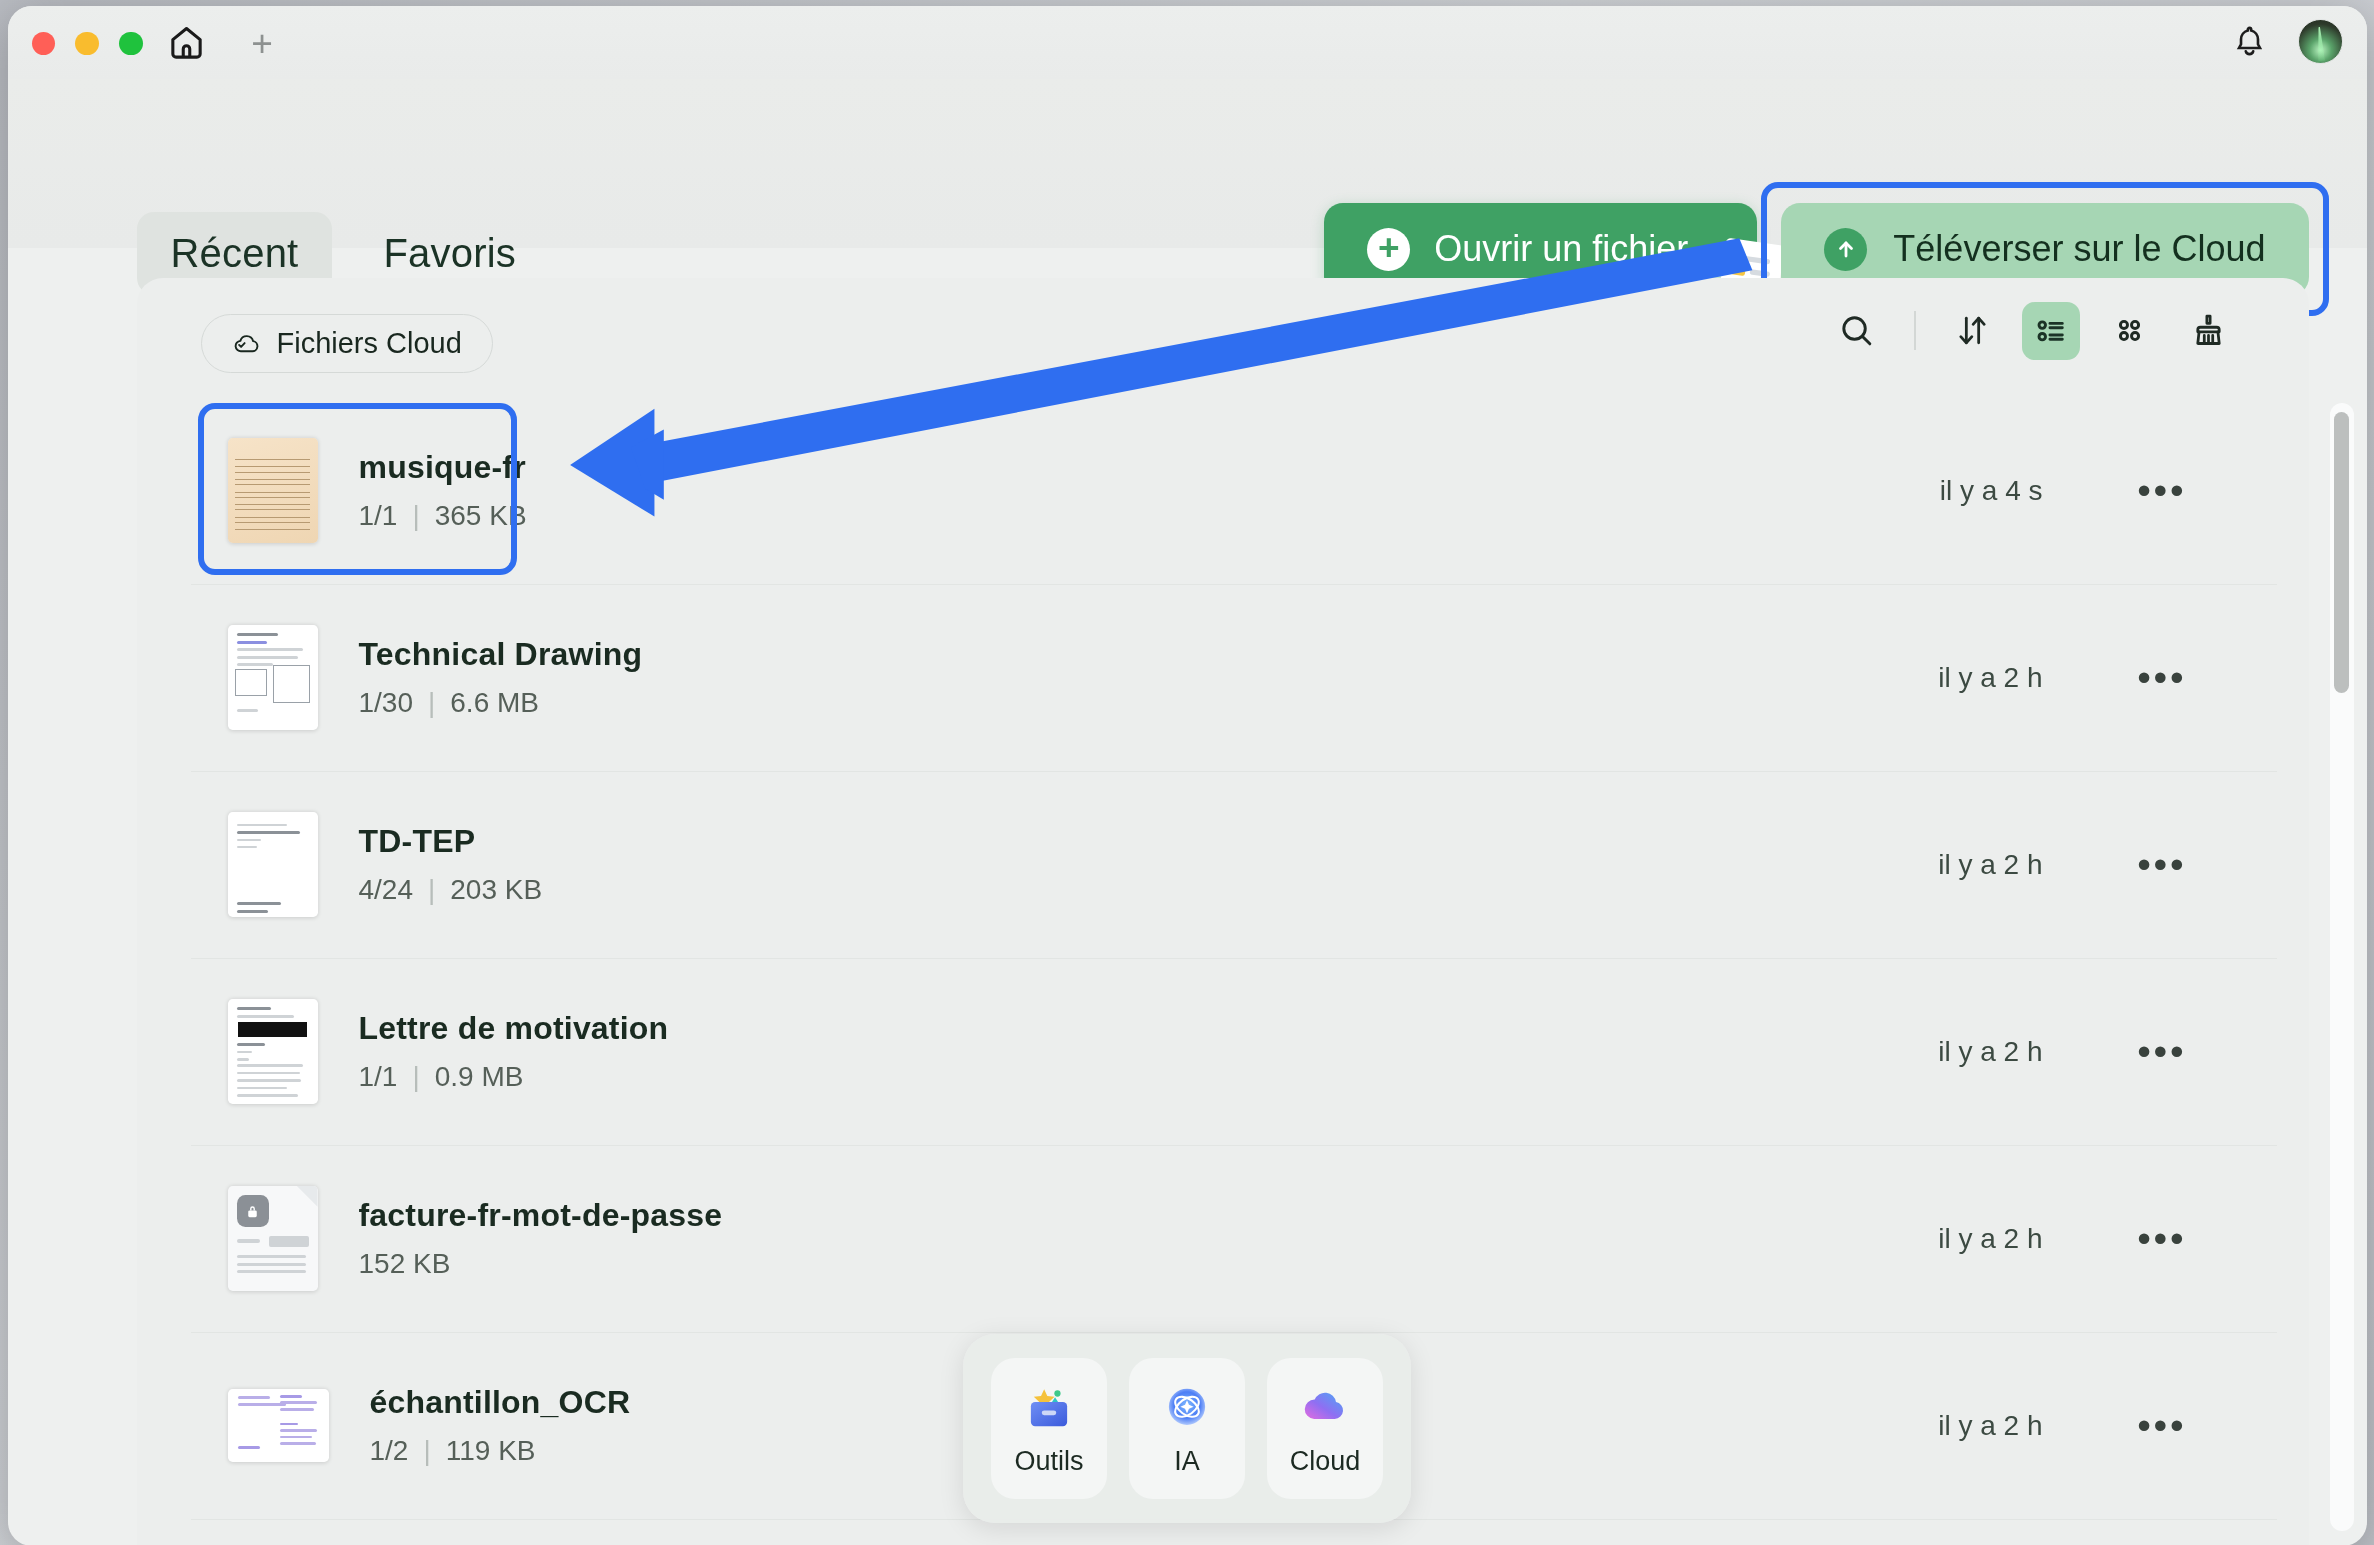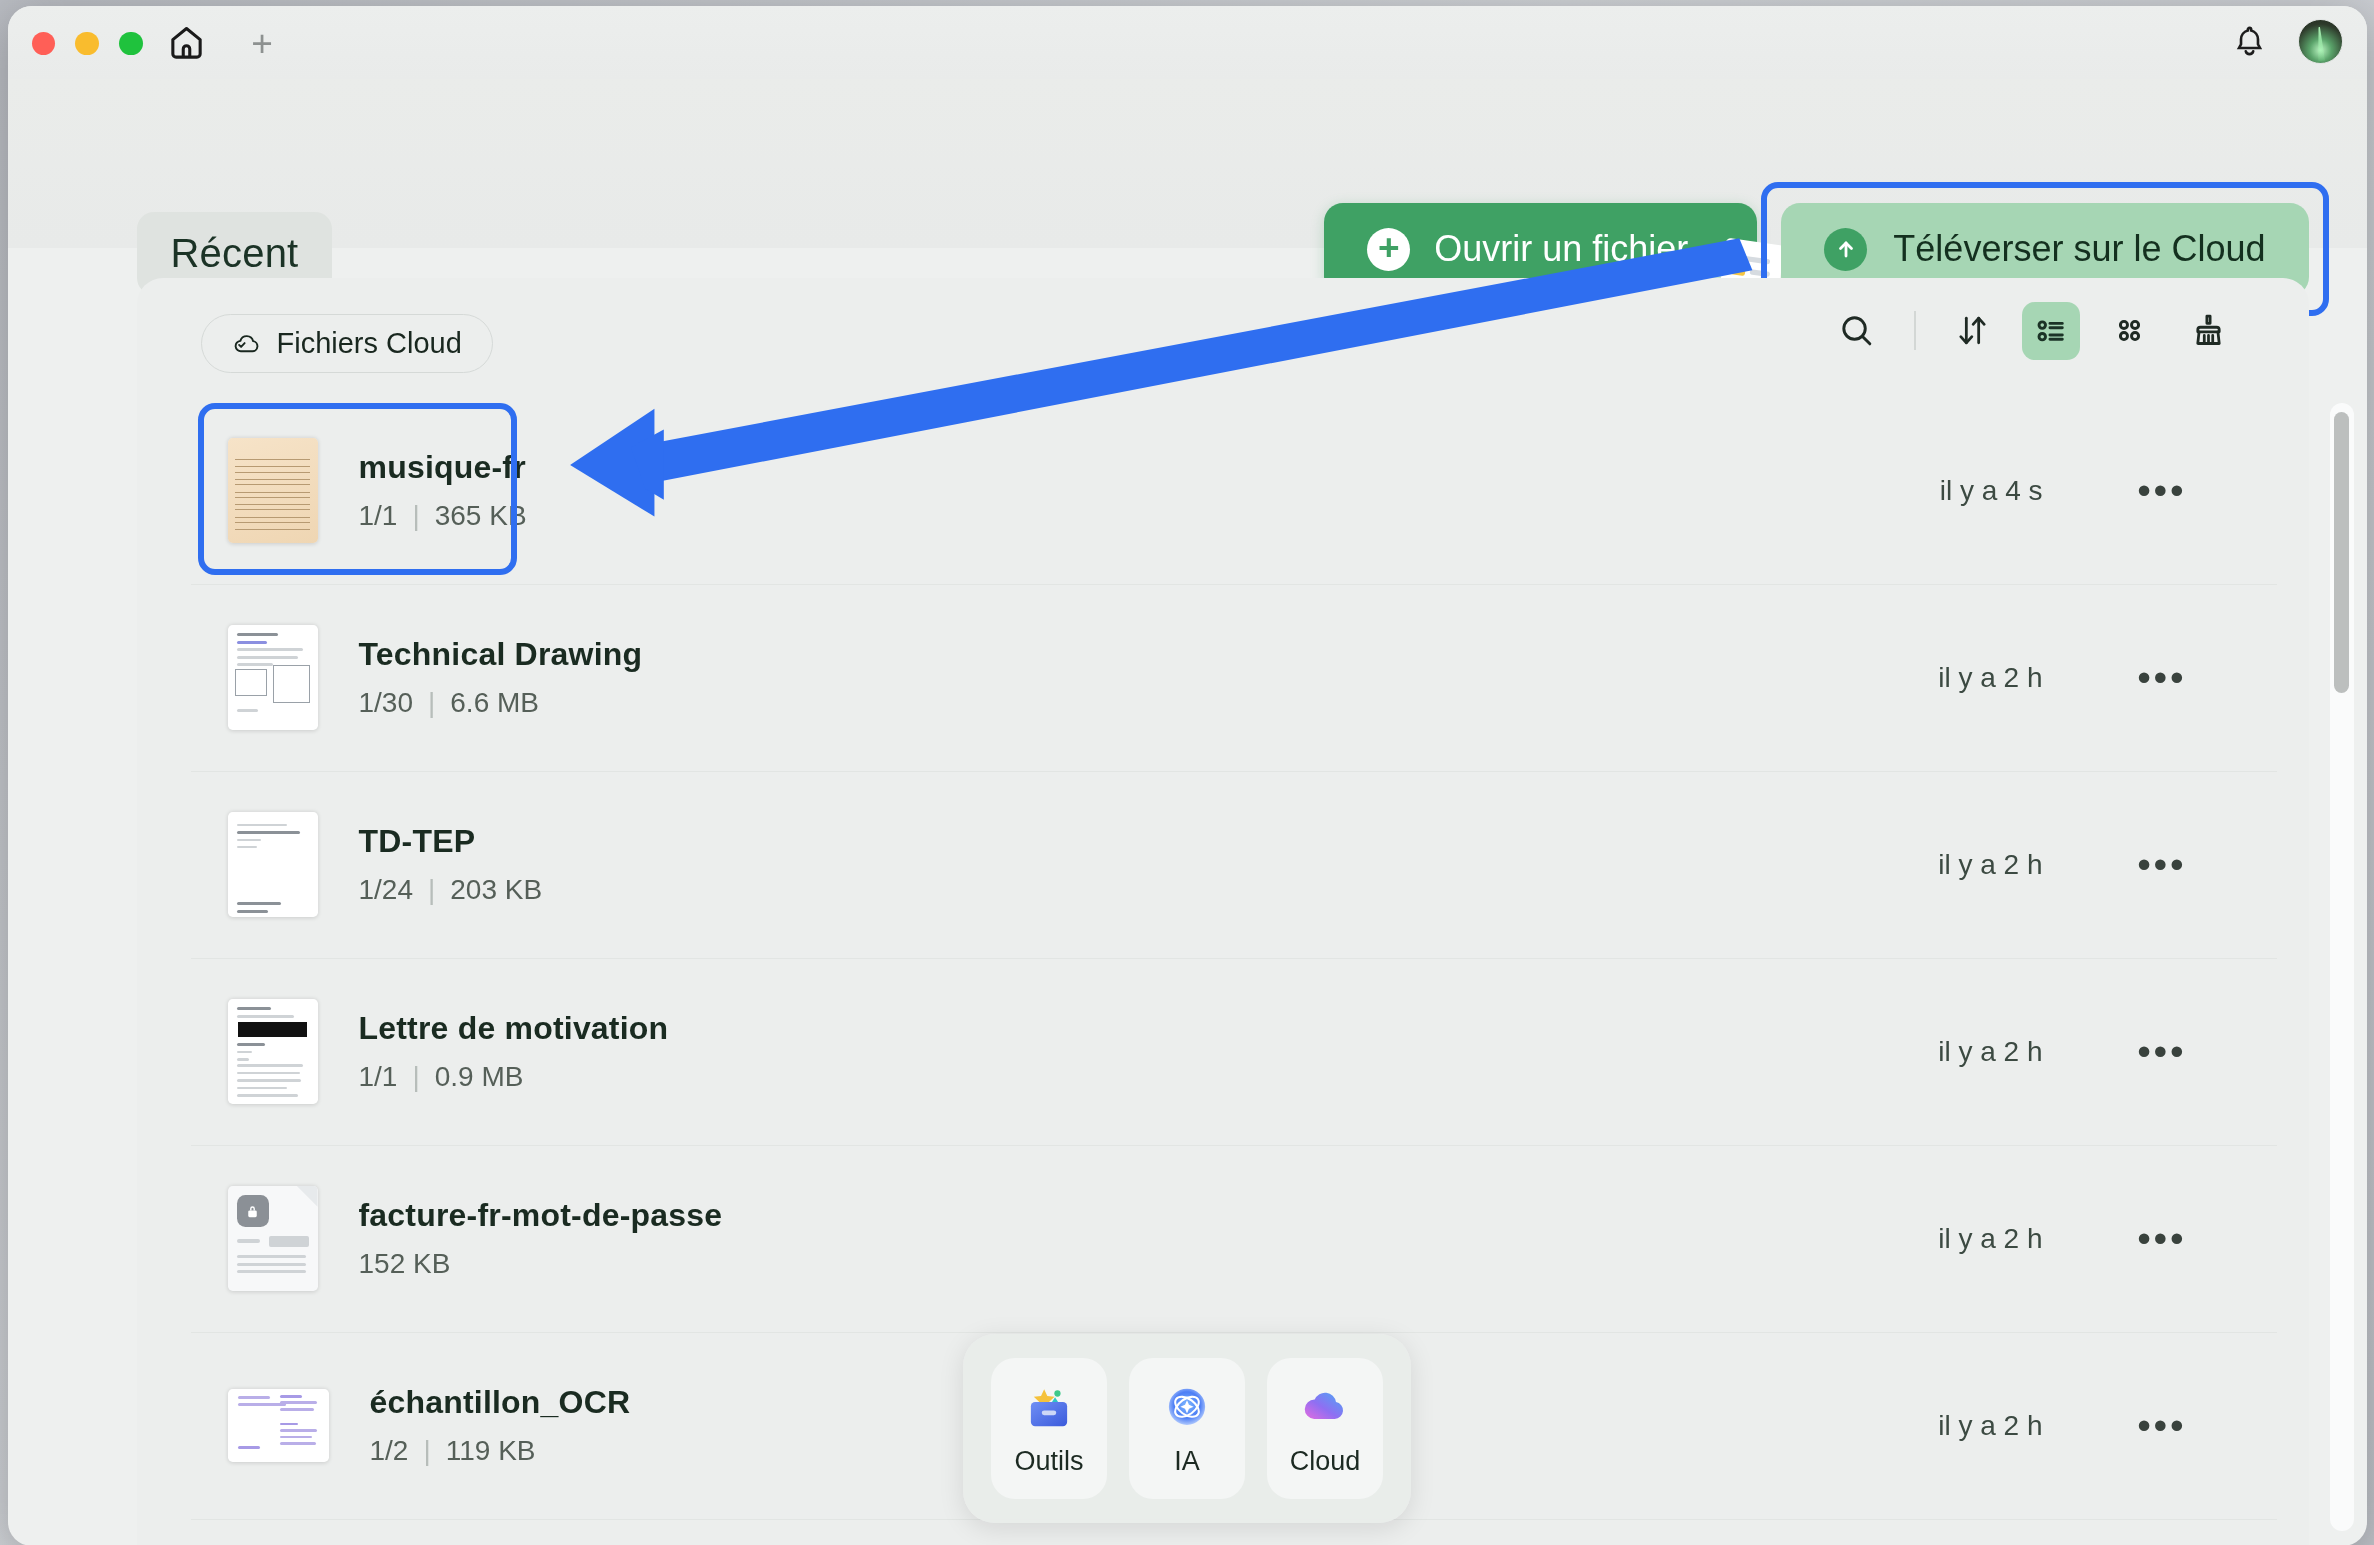--- a/index.html
+++ b/index.html
@@ -240,20 +240,23 @@
         </svg>
       </div>
       <div class="avatar"></div>
     </div>
   </div>
 
   <div class="header">
     <div class="tabs">
       <div class="tab active">
         <span>Récent</span>
+      </div>
+      <div class="tab">
+        <span>Favoris</span>
       </div>
     </div>
 
     <div class="hdr-actions">
 
       <div class="btn-open">
         <span class="plus-circle">+</span>
         <span>Ouvrir un fichier</span>
         <svg class="docs-illus" viewBox="0 0 64 64">
           <rect x="4" y="14" width="30" height="44" rx="3" fill="#c9e4d0" transform="rotate(-10 19 36)"></rect>
@@ -400,21 +403,21 @@
               <div class="ln" style="width:28%"></div>
             </div>
           <div class="t-lines" style="top:86%">
             <div class="ln dark" style="width:62%"></div>
             <div class="ln dark" style="width:44%"></div>
           </div>
         </div>
         <div class="meta">
           <div class="fname">TD-TEP</div>
           <div class="fsub">
-            <span>1/24</span>
+            <span>4/24</span>
             <span class="bar">|</span>
             <span>203 KB</span>
           </div>
         </div>
         <div class="rtime">il y a 2 h</div>
         <div class="rdots">•••</div>
       </div>
 
       <div class="row t-letter">
         <div class="thumb t-letter">

